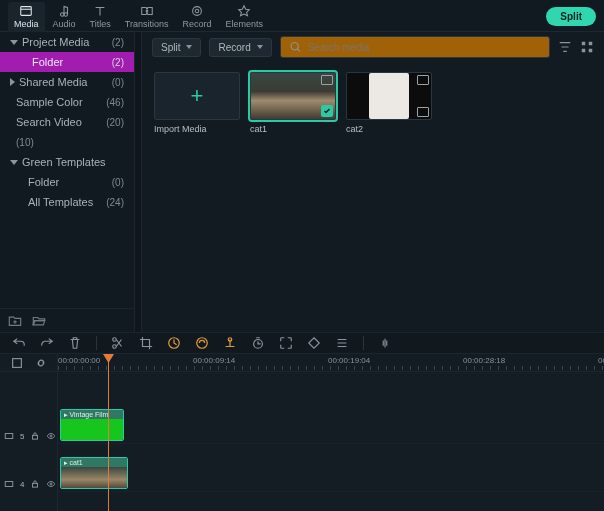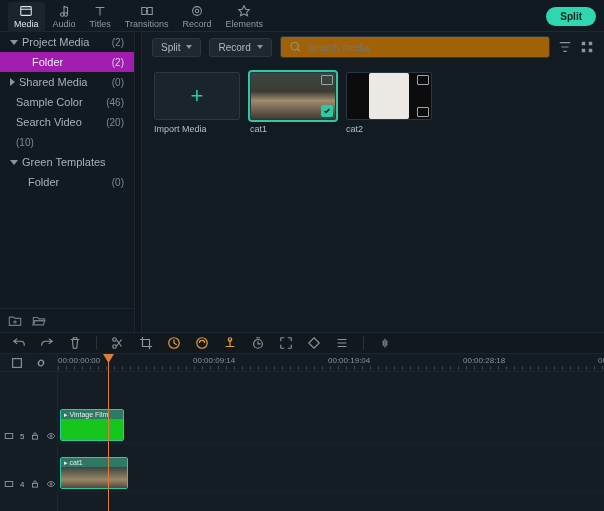--- a/index.html
+++ b/index.html
@@ -158,20 +158,26 @@
             <span class="arrow open"></span>
             <span>Green Templates</span>
           </span>
           <span class="cnt"></span>
         </div>
         <div class="tree-row l2">
           <span class="lbl">
             <span>Folder</span>
           </span>
           <span class="cnt">(0)</span>
+        </div>
+        <div class="tree-row l2">
+          <span class="lbl">
+            <span>All Templates</span>
+          </span>
+          <span class="cnt">(24)</span>
         </div>
       </div>
     <div class="sidebar-footer">
       <span class="sb-ico">
           <svg viewBox="0 0 16 16" fill="none" stroke="currentColor" stroke-width="1.3">
             <path d="M1.5 3.5h5l1.5 1.5h6.5v8h-13z"></path>
             <path d="M8 7v4M6 9h4"></path>
           </svg>
         </span>
       <span class="sb-ico">

